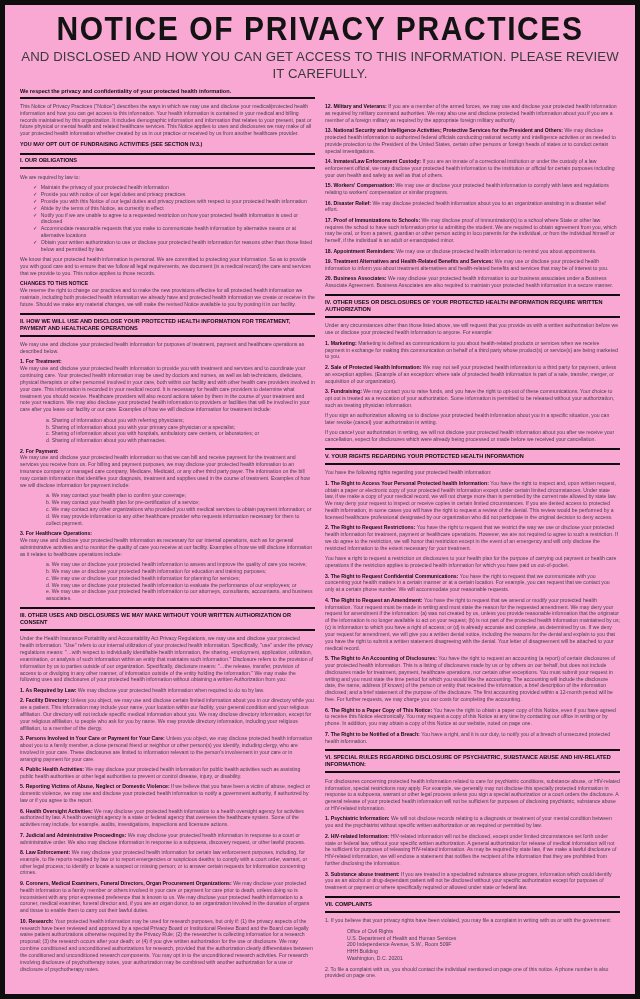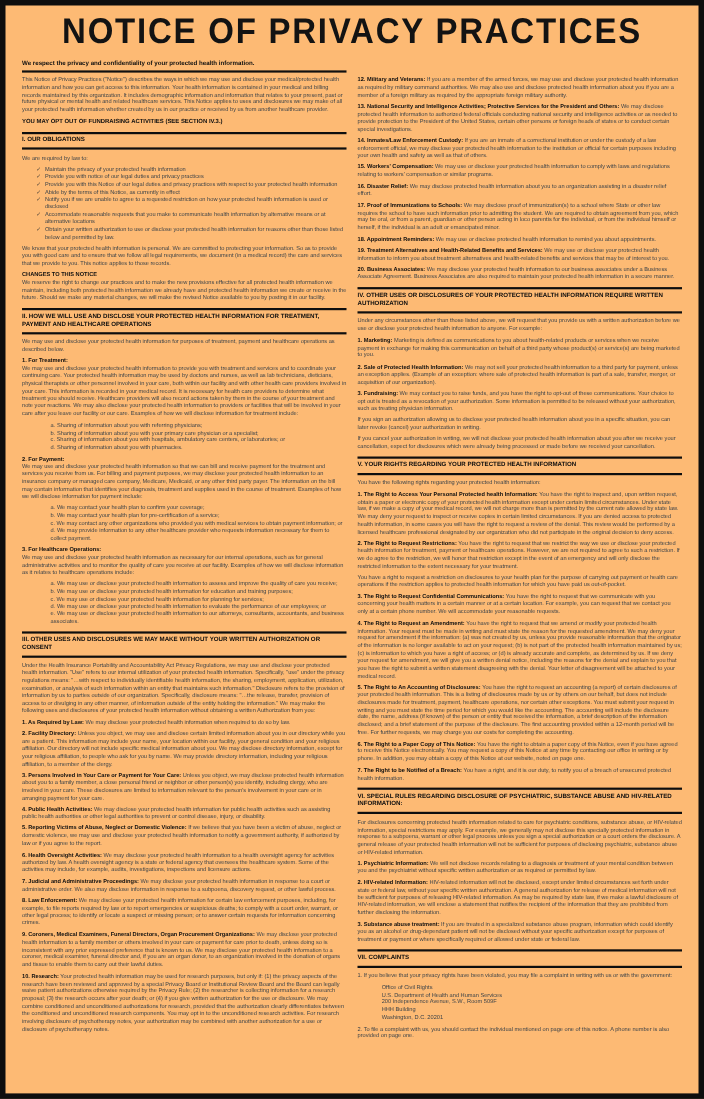--- a/index.html
+++ b/index.html
@@ -1,18 +1,18 @@
 <!DOCTYPE html>
 <html><head>
 <meta charset="utf-8">
 <style>
   html,body{margin:0;padding:0;background:#8a8a8a;}
   .page{
     position:relative;width:640px;height:999px;box-sizing:border-box;
-    border:5px solid #0e0e0e;background:#fdba74;overflow:hidden;
+    border:5px solid #0e0e0e;background:#f9a8d4;overflow:hidden;
     font-family:"Liberation Sans",sans-serif;color:#3e4449;
   }
   .header{text-align:center;padding:3px 12px 0;}
   .title{
     font-size:30px;font-weight:bold;color:#131313;letter-spacing:1.6px;
     margin:3px 0 4px;transform:scaleY(1.08);transform-origin:top center;white-space:nowrap;
   }
   .subtitle{font-size:13.2px;line-height:16.5px;color:#3a3a3a;letter-spacing:.1px;font-weight:400;}
   .columns{display:flex;gap:10px;padding:6px 15px 0;align-items:flex-start;}
   .col{flex:1;min-width:0;font-size:5.15px;line-height:6.85px;text-align:left;}
@@ -37,20 +37,21 @@
   .letterlist{margin:0 0 3.6px;padding-left:26px;}
   .addr{padding-left:22px;margin:0 0 3.6px;}
 </style>
 </head>
 <body>
 
 <div class="page">
   <div class="header">
     <div class="title">NOTICE OF PRIVACY PRACTICES</div>
     <div class="subtitle">
+      <div>AND DISCLOSED AND HOW YOU CAN GET ACCESS TO THIS INFORMATION. PLEASE REVIEW IT CAREFULLY.</div>
     </div>
   </div>
   <div class="columns">
     <div class="col" id="col-left">
         <p class="respect">We respect the privacy and confidentiality of your protected health information.</p>
         <p>This Notice of Privacy Practices ("Notice") describes the ways in which we may use and disclose your medical/protected health information and how you can get access to this information. Your health information is contained in your medical and billing records maintained by this organization. It includes demographic information and information that relates to your present, past or future physical or mental health and related healthcare services. This Notice applies to uses and disclosures we may make of all your protected health information whether created by us in our practice or received by us from another healthcare provider.</p>
         <p class="boldline">YOU MAY OPT OUT OF FUNDRAISING ACTIVITIES (SEE SECTION IV.3.)</p>
         <div class="sect">I. OUR OBLIGATIONS</div>
         <p>We are required by law to:</p>
         <div class="checklist">

